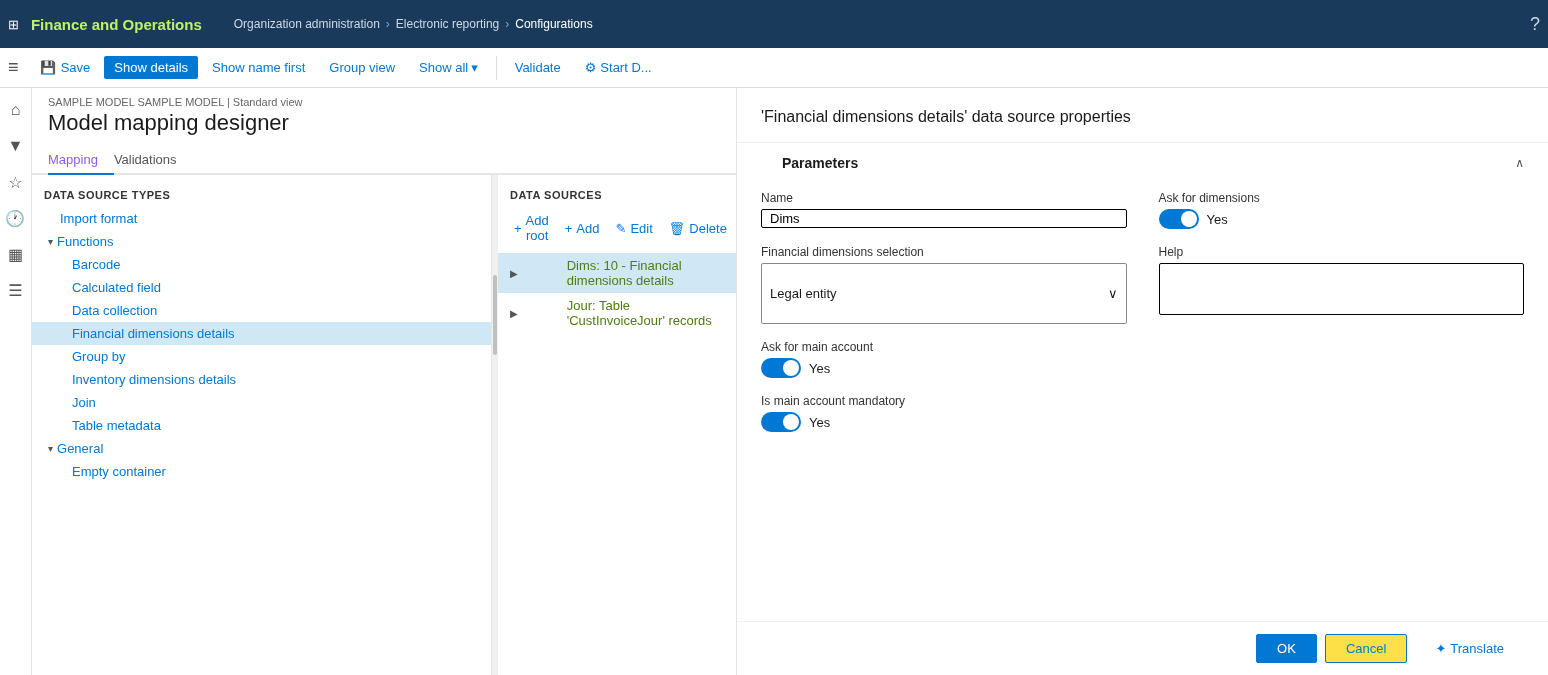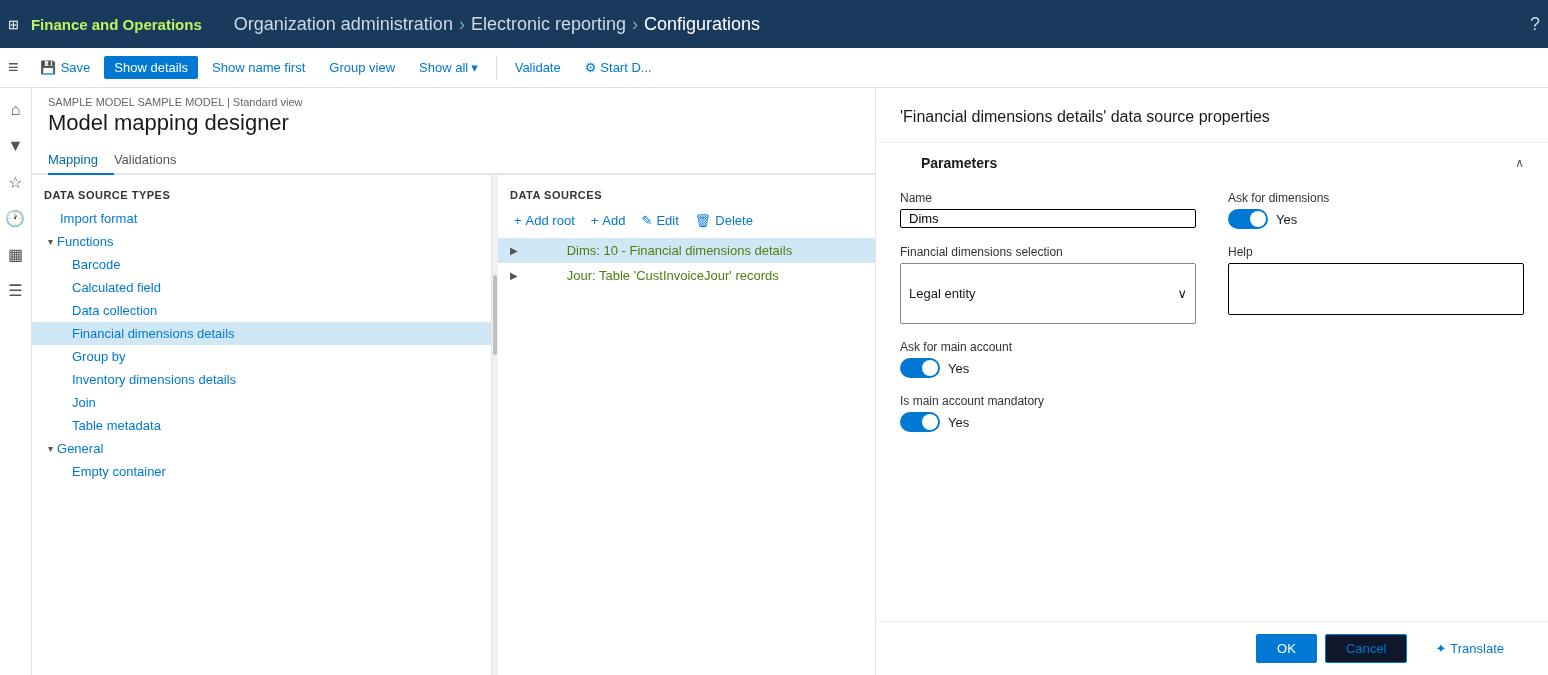--- a/index.html
+++ b/index.html
@@ -9,21 +9,21 @@
     .top-nav {
       display: flex;
       align-items: center;
       background: #1a3a5c;
       color: white;
       height: 48px;
       padding: 0 8px;
     }
     .top-nav .grid-icon { margin-right: 12px; cursor: pointer; }
     .top-nav .app-title { font-size: 15px; font-weight: 600; margin-right: 32px; color: #bef264; }
-    .breadcrumb { display: flex; align-items: center; gap: 6px; font-size: 18px; color: #cdd9e5; }
+    .breadcrumb { display: flex; align-items: center; gap: 6px; font-size: 12px; color: #cdd9e5; }
     .breadcrumb .chevron { color: #7fa8c8; }
     .breadcrumb .active { color: white; }
     .top-nav .help-icon { margin-left: auto; font-size: 18px; color: #cdd9e5; cursor: pointer; }
 
     
     .toolbar {
       display: flex;
       align-items: center;
       background: #fff;
       border-bottom: 1px solid #ddd;
@@ -90,21 +90,21 @@
 
     
     .tabs {
       display: flex; border-bottom: 2px solid #e5e5e5;
       padding: 0 16px;
     }
     .tab {
       padding: 6px 16px 6px 0; cursor: pointer; font-size: 13px; color: #555;
       border-bottom: 2px solid transparent; margin-bottom: -2px;
     }
-    .tab.active { color: #0369a1; border-bottom-color: #0078d4; font-weight: 500; }
+    .tab.active { color: #8b5cf6; border-bottom-color: #0078d4; font-weight: 500; }
 
     
     .panels {
       display: flex; flex: 1; overflow: hidden;
     }
 
     
     .left-panel {
       width: 460px;
       border-right: 1px solid #e5e5e5;
@@ -150,21 +150,21 @@
     .scroll-divider {
       width: 6px; background: #f0f0f0; cursor: ns-resize;
       position: relative;
     }
     .scroll-thumb {
       width: 4px; height: 80px; background: #c0c0c0; margin: 0 auto; border-radius: 2px; margin-top: 100px;
     }
 
     
     .props-panel {
-      width: 673px;
+      width: 812px;
       background: #fff;
       border-left: 1px solid #e5e5e5;
       display: flex;
       flex-direction: column;
       overflow-y: auto;
     }
     .props-title {
       font-size: 16px; font-weight: 400; color: #1a1a1a;
       padding: 20px 24px 16px;
       border-bottom: 1px solid #f0f0f0;
@@ -220,21 +220,21 @@
       display: flex; align-items: center; justify-content: flex-end;
       gap: 8px; padding: 12px 24px;
       border-top: 1px solid #f0f0f0;
       margin-top: auto;
     }
     .footer-btn {
       padding: 6px 20px; border-radius: 2px; cursor: pointer;
       font-size: 13px; border: 1px solid #0078d4;
     }
     .footer-btn.primary { background: #0078d4; color: white; border-color: #0078d4; }
-    .footer-btn.secondary { background: #0f172a; color: #0078d4; }
+    .footer-btn.secondary { background: #fde047; color: #0078d4; }
     .footer-btn.link { background: none; border: none; color: #0078d4; display: flex; align-items: center; gap: 4px; }
   </style>
 </head>
 <body>
 
 <div class="top-nav">
   <span class="grid-icon">⊞</span>
   <span class="app-title">Finance and Operations</span>
   <div class="breadcrumb">
     <span>Organization administration</span>

